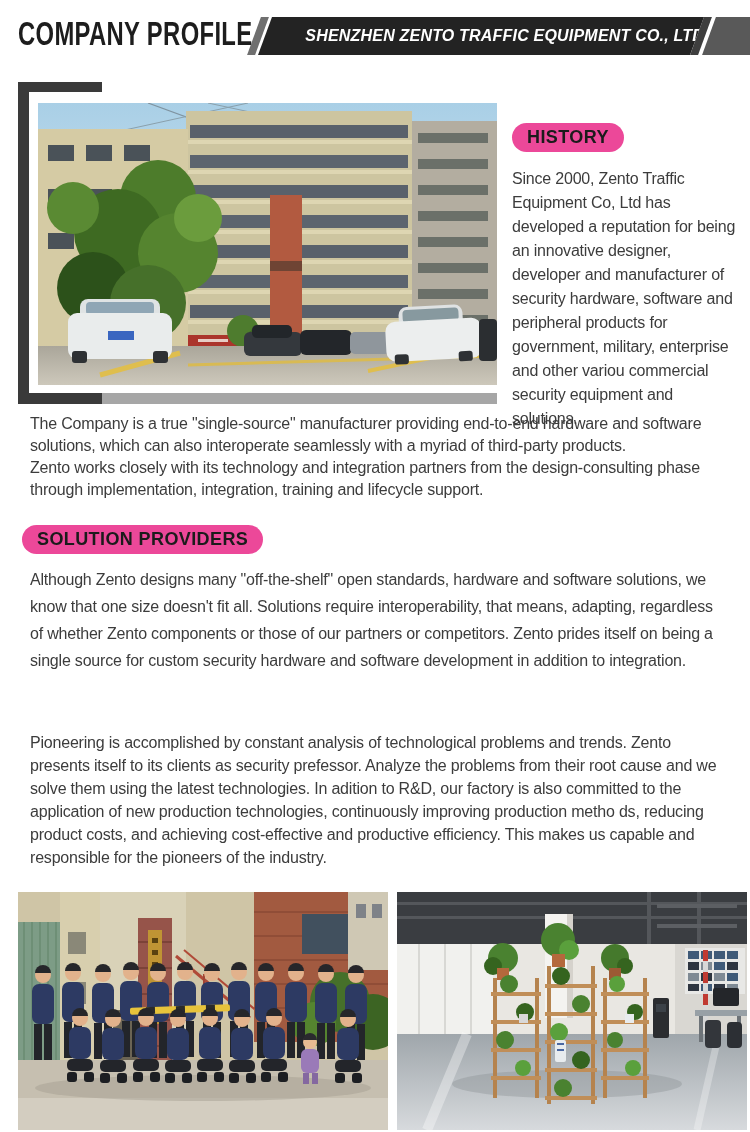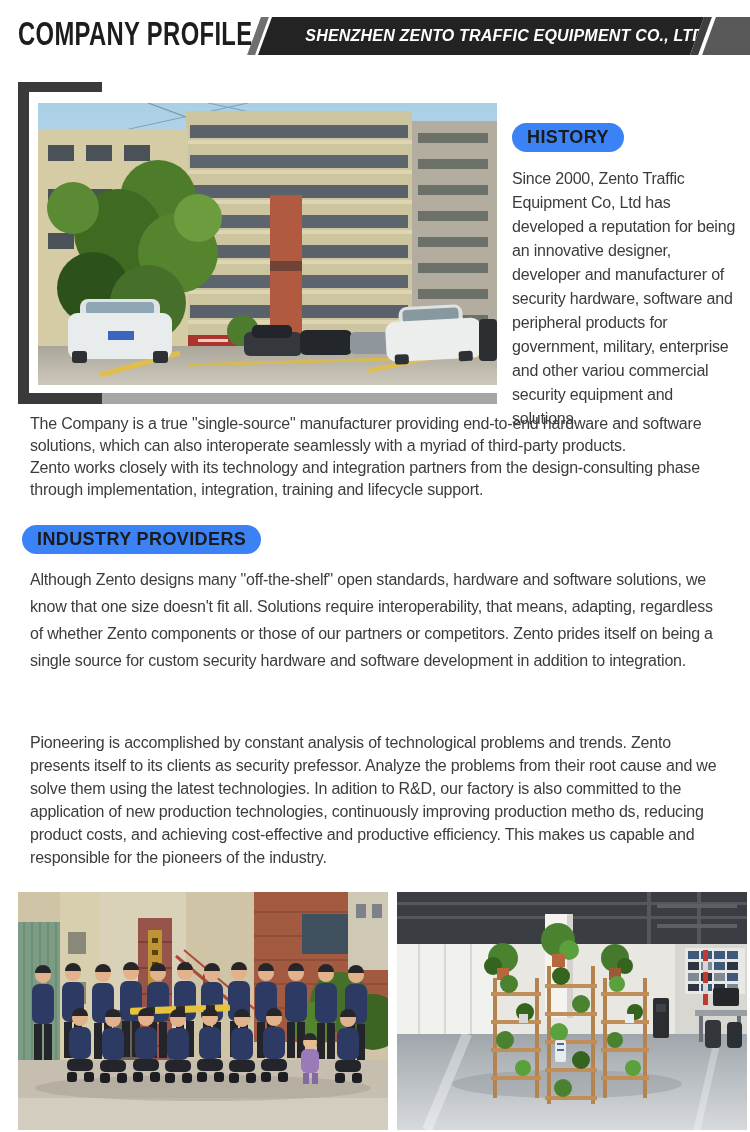--- a/index.html
+++ b/index.html
@@ -34,21 +34,21 @@
   .frame-bottom-gray{left:102px;top:393px;width:395px;height:11px;background:#a6a6a6;}
 
   .photo{overflow:hidden;}
   .photo svg{display:block;width:100%;height:100%;}
   .main-photo{left:38px;top:103px;width:459px;height:282px;}
   .team-photo{left:18px;top:892px;width:370px;height:238px;}
   .office-photo{left:397px;top:892px;width:350px;height:238px;}
 
   
   .pill{
-    height:29px;line-height:29px;padding:0 15px;border-radius:15px;background:#3b82f6;
+    height:29px;line-height:29px;padding:0 15px;border-radius:15px;background:#ec4899;
     font-weight:700;font-size:18px;color:#1b1b1b;letter-spacing:.4px;white-space:nowrap;
     display:inline-block;
   }
   .pill-history{left:512px;top:123px;}
   .pill-solution{left:22px;top:525px;}
   .pill-industry{left:22px;top:691px;}
 
   
   .copy{color:#3c3c3c;font-size:16px;letter-spacing:-.2px;margin:0;}
   .history-copy{left:512px;top:167px;width:225px;line-height:24px;}
@@ -187,21 +187,21 @@
       <rect x="441" y="216" width="18" height="42" rx="4" fill="#2b2e31"></rect>
     </svg>
   </div>
 
   <div class="abs pill pill-history">HISTORY</div>
   <p class="abs copy history-copy">Since 2000, Zento Traffic Equipment Co, Ltd has developed a reputation for being an innovative designer, developer and manufacturer of security hardware, software and peripheral products for government, military, enterprise and other variou commercial security equipment and solutions.</p>
 
   <p class="abs copy overview-copy">The Company is a true "single-source" manufacturer providing end-to-end hardware and software solutions, which can also interoperate seamlessly with a myriad of third-party products.
 Zento works closely with its technology and integration partners from the design-consulting phase through implementation, integration, training and lifecycle support.</p>
 
-  <div class="abs pill pill-solution">INDUSTRY PROVIDERS</div>
+  <div class="abs pill pill-solution">SOLUTION PROVIDERS</div>
   <p class="abs copy solution-copy">Although Zento designs many "off-the-shelf" open standards, hardware and software solutions, we know that one size doesn't fit all. Solutions require interoperability, that means, adapting, regardless of whether Zento components or those of our partners or competitors. Zento prides itself on being a single source for custom security hardware and software development in addition to integration.</p>
 
   <p class="abs copy industry-copy">Pioneering is accomplished by constant analysis of technological problems and trends. Zento presents itself to its clients as security prefessor. Analyze the problems from their root cause and we solve them using the latest technologies. In adition to R&amp;D, our factory is also committed to the application of new production technologies, continuously improving production metho ds, reducing product costs, and achieving cost-effective and productive efficiency. This makes us capable and responsible for the pioneers of the industry.</p>
 
   <div class="abs photo team-photo">
     <svg viewBox="0 0 370 238">
       <defs>
         <g id="p-stand">
           <circle cx="0" cy="-85" r="8" fill="#e2b28c"></circle>
           <path d="M-8 -87 a8 8 0 0 1 16 0 z" fill="#26262a"></path>

